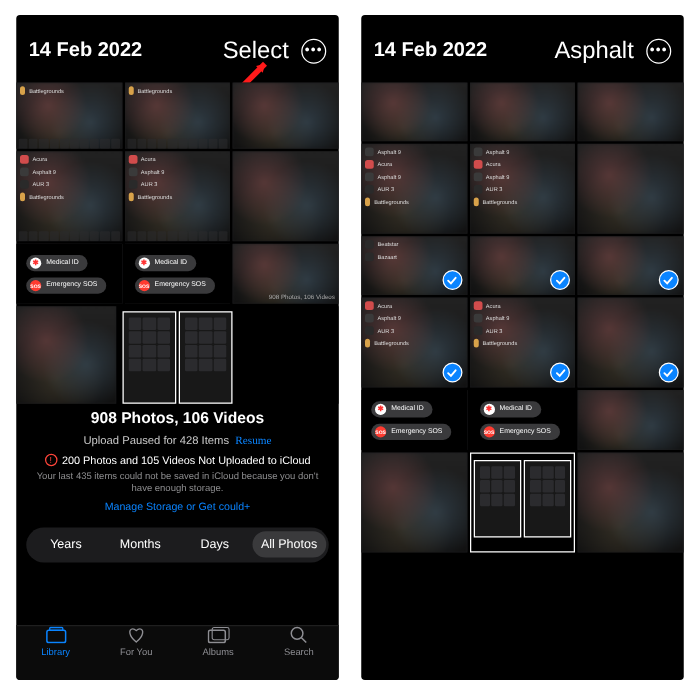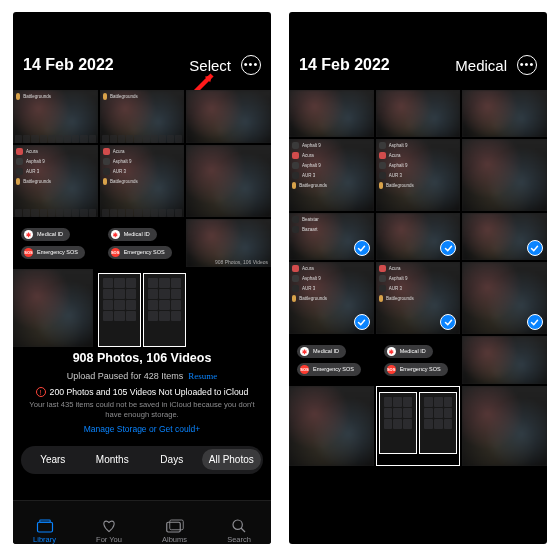--- a/index.html
+++ b/index.html
@@ -10,25 +10,25 @@
     display: flex; justify-content: center; align-items: flex-start;
     padding: 12px;
   }
   .screens { display: flex; gap: 18px; }
   .phone {
     width: 258px; height: 532px; background: #000; position: relative;
     overflow: hidden; border-radius: 3px;
   }
   .header {
     height: 54px; display:flex; align-items:center; justify-content:space-between;
-    padding: 4px 10px 0 10px; color:#fff; position: relative; margin-top: 24px;
+    padding: 4px 10px 0 10px; color:#fff; position: relative;
   }
   .date { font-size: 16px; font-weight: 600; }
   .header-actions { display:flex; align-items:center; gap:10px; }
-  .sel-btn { font-size: 15px; color:#fff; }
+  .sel-btn { font-size: 19px; color:#fff; }
   .more-icon { display:flex; align-items:center; justify-content:center;
     width:20px; height:20px; border:1.5px solid #fff; border-radius:50%;
     font-size:11px; letter-spacing:1px; line-height:1; }
   .more-dots { position:relative; top:-1px; }
   .arrow {
     position:absolute; top:30px; right:50px; width:36px; height:36px; pointer-events:none;
   }
   .arrow svg { width:100%; height:100%; }
 
   .grid-wrap { padding: 0 0 0 0; }
@@ -93,21 +93,21 @@
   .info-link { font-size:8.5px; color:#0a84ff; margin-top:3px; }
 
   .seg { margin: 6px 8px 0; background:#1c1c1e; border-radius:16px; height:28px;
     display:flex; align-items:center; padding:2px; }
   .seg-item { flex:1; text-align:center; font-size:10px; color:#fff; padding:5px 0;
     border-radius:14px; }
   .seg-item.active { background:#3a3a3c; }
 
   .tabbar { position:absolute; left:0; right:0; bottom:0; height:44px;
     background:#0b0b0b; border-top:1px solid #1f1f1f;
-    display:flex; align-items:flex-end; justify-content:space-around; }
+    display:flex; align-items:flex-start; justify-content:space-around; }
   .tab { display:flex; flex-direction:column; align-items:center; gap:2px;
     color:#8e8e93; font-size:7.5px; }
   .tab.active { color:#0a84ff; }
   .tab-icon { width:18px; height:14px; display:flex; align-items:center; justify-content:center;}
 
   
   .check {
     position:absolute; right:4px; bottom:4px; width:16px; height:16px;
     border-radius:50%; background:#0a84ff; border:1.5px solid #fff;
     display:flex; align-items:center; justify-content:center;
@@ -383,21 +383,21 @@
         </div>
         <span>Search</span>
       </div>
     </div>
   </div>
 
   <div class="phone">
     <div class="header">
       <div class="date">14 Feb 2022</div>
       <div class="header-actions">
-        <div class="sel-btn">Medical</div>
+        <div class="sel-btn">Asphalt</div>
         <div class="more-icon">
             <span class="more-dots">•••</span>
           </div>
       </div>
     </div>
 
     <div class="grid" style="gap:2px">
 
       <div class="thumb row-h"></div>
       <div class="thumb row-h"></div>

